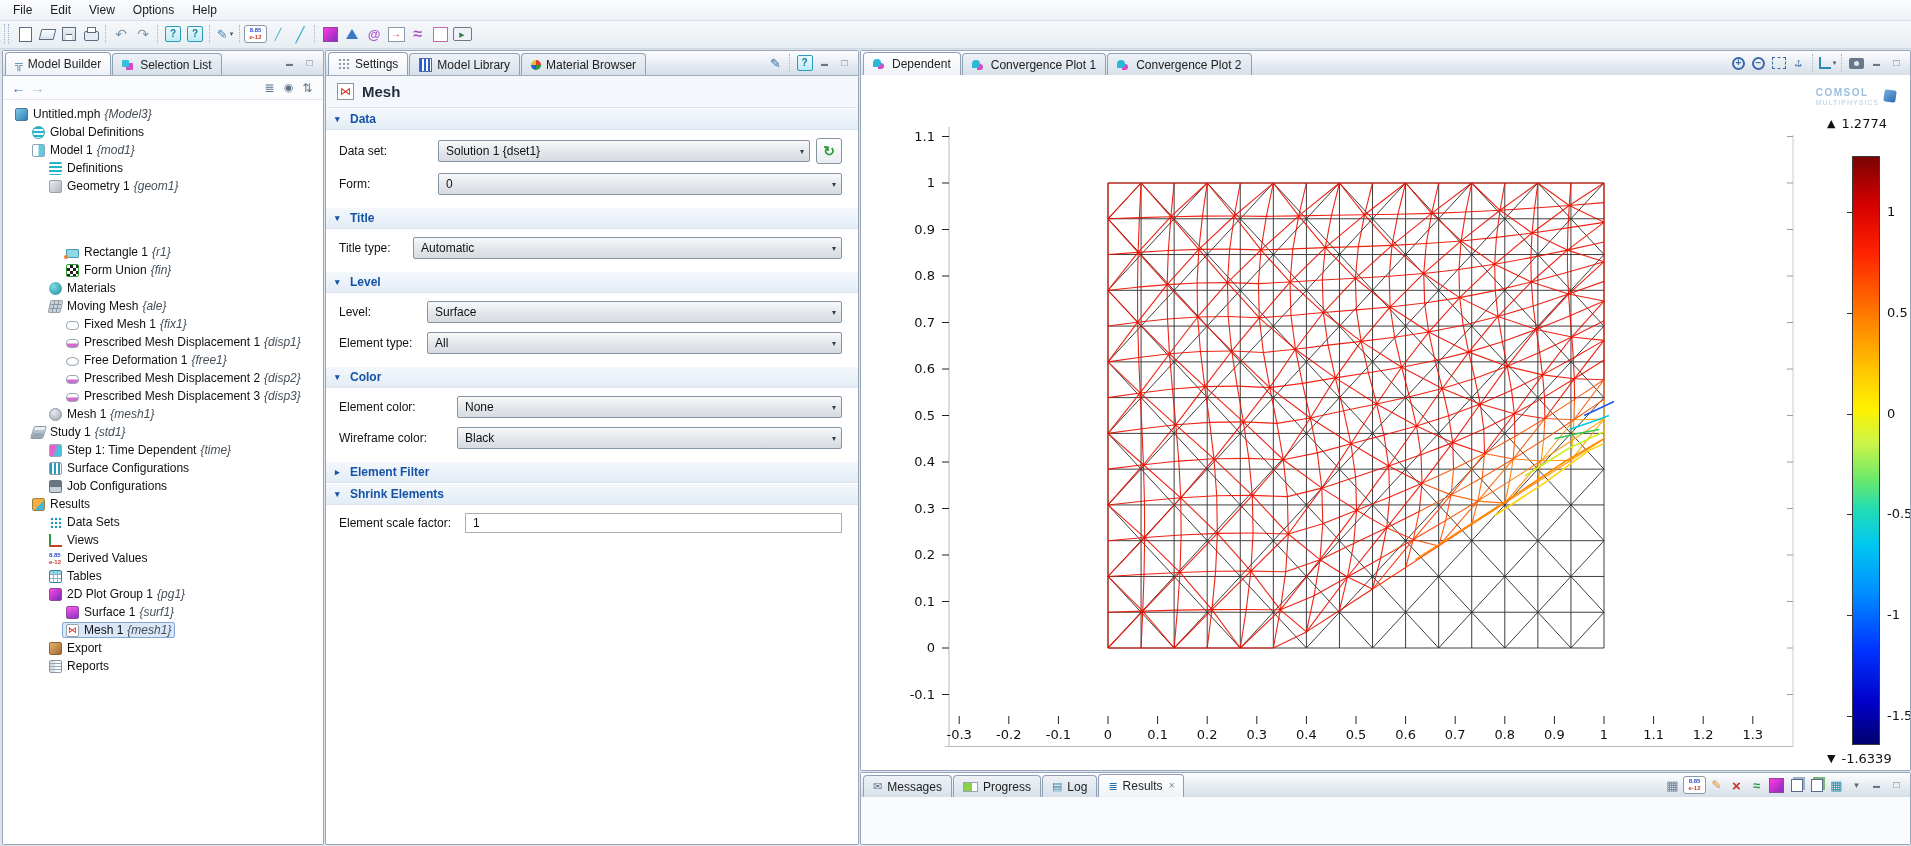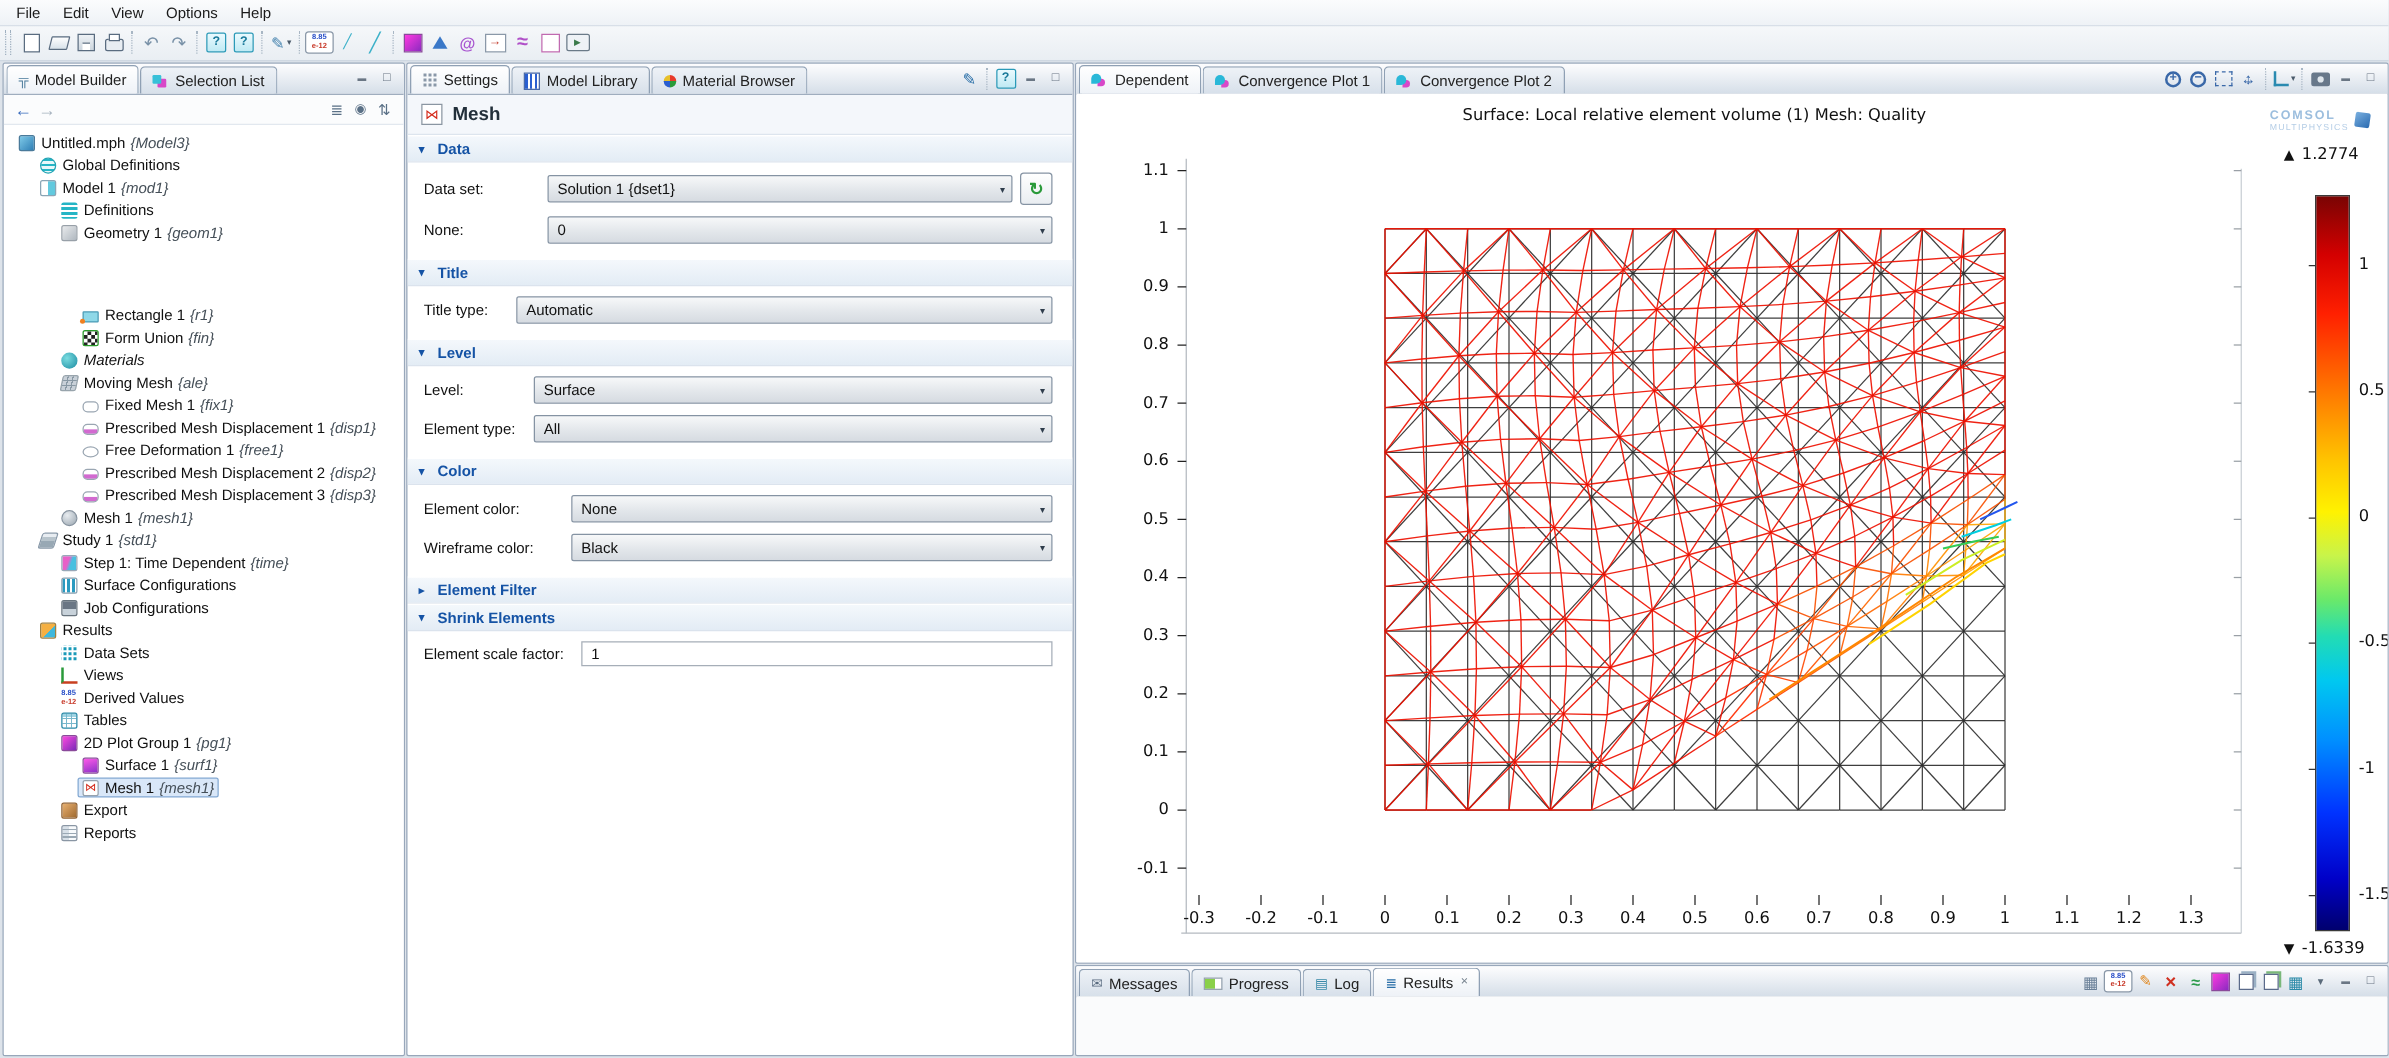--- a/index.html
+++ b/index.html
@@ -324,21 +324,21 @@
           <span class="ttag">{r1}</span>
         </span>
       </div>
       <div class="trow" style="padding-left: 57px;">
         <span class="cnt">
           <span class="ti ti-union"></span>
           <span class="tlabel">Form Union</span>
           <span class="ttag">{fin}</span>
         </span>
       </div>
-      <div class="trow" style="padding-left: 40px; font-style: italic;">
+      <div class="trow" style="padding-left: 40px;">
         <span class="cnt">
           <span class="ti ti-materials"></span>
           <span class="tlabel">Materials</span>
         </span>
       </div>
       <div class="trow" style="padding-left: 40px;">
         <span class="cnt">
           <span class="ti ti-movmesh"></span>
           <span class="tlabel">Moving Mesh</span>
           <span class="ttag">{ale}</span>
@@ -533,21 +533,21 @@
             <label>Data set:</label>
             <div class="combo">
               <span class="cval">Solution 1 {dset1}</span>
               <span class="carr">▾</span>
             </div>
             <div class="sbtn">
               <span class="g" style="color: rgb(42, 154, 58); font-size: 14px; font-weight: bold;">↻</span>
             </div>
           </div>
           <div class="frow">
-            <label>None:</label>
+            <label>Form:</label>
             <div class="combo">
               <span class="cval">0</span>
               <span class="carr">▾</span>
             </div>
           </div>
         </div>
       </div>
       <div class="sec sec-title">
         <div class="sec-head">
           <span class="sec-arr">▾</span>
@@ -680,21 +680,20 @@
         </div>
         <div class="tb small">
           <span class="g" style="color: rgb(106, 118, 132); font-size: 7px;">▬</span>
         </div>
         <div class="tb small">
           <span class="g" style="color: rgb(106, 118, 132); font-size: 10px;">□</span>
         </div>
       </div>
   </div>
   <div class="gfx" id="gfx">
-    <div class="gfx-title">Surface: Local relative element volume (1) Mesh: Quality</div>
     <div class="logo">
       <span class="l1">COMSOL</span>
       <span class="l2">MULTIPHYSICS</span>
       <span class="cube"></span>
     </div>
     <svg id="plotSvg" width="1047" height="693">
         <line x1="88" y1="52" x2="88" y2="671.5" stroke="#b4bac0" stroke-width="1"></line>
         <line x1="84" y1="671.5" x2="932" y2="671.5" stroke="#b4bac0" stroke-width="1"></line>
         <line x1="932" y1="60" x2="932" y2="671.5" stroke="#c8ced4" stroke-width="1"></line>
         <line x1="98.20000000000002" y1="641" x2="98.20000000000002" y2="649" stroke="#222" stroke-width="1"></line>

